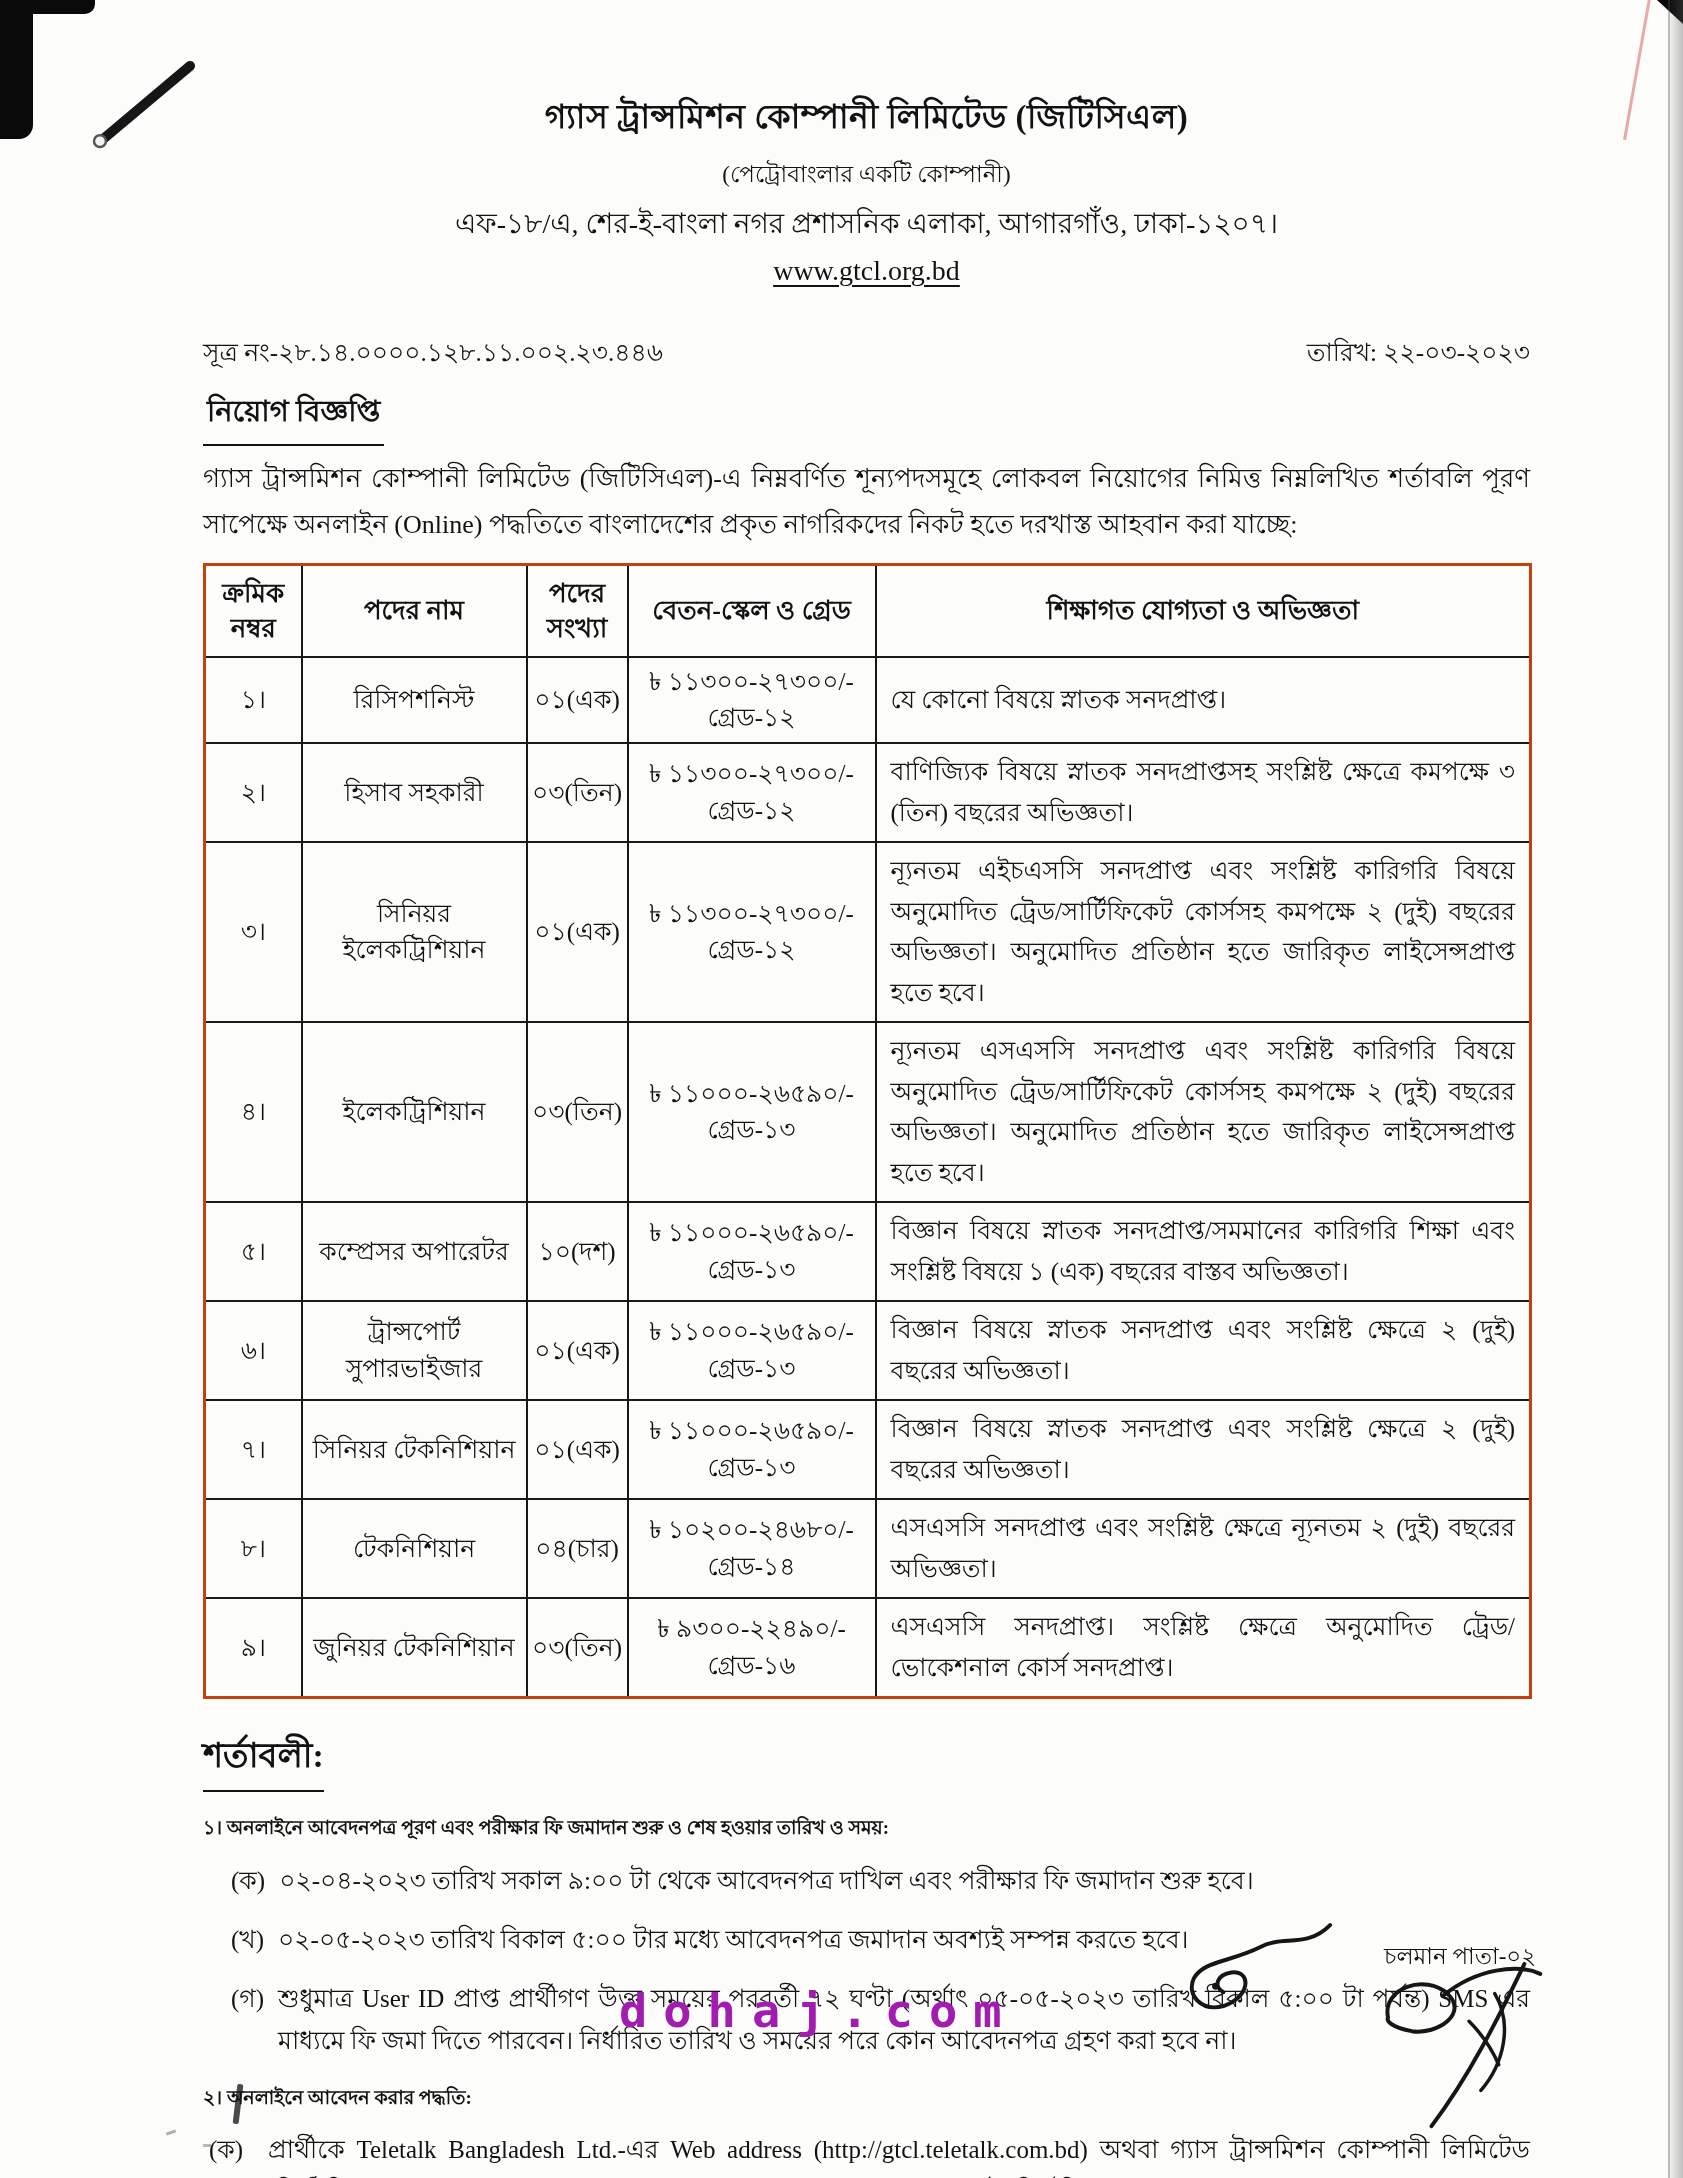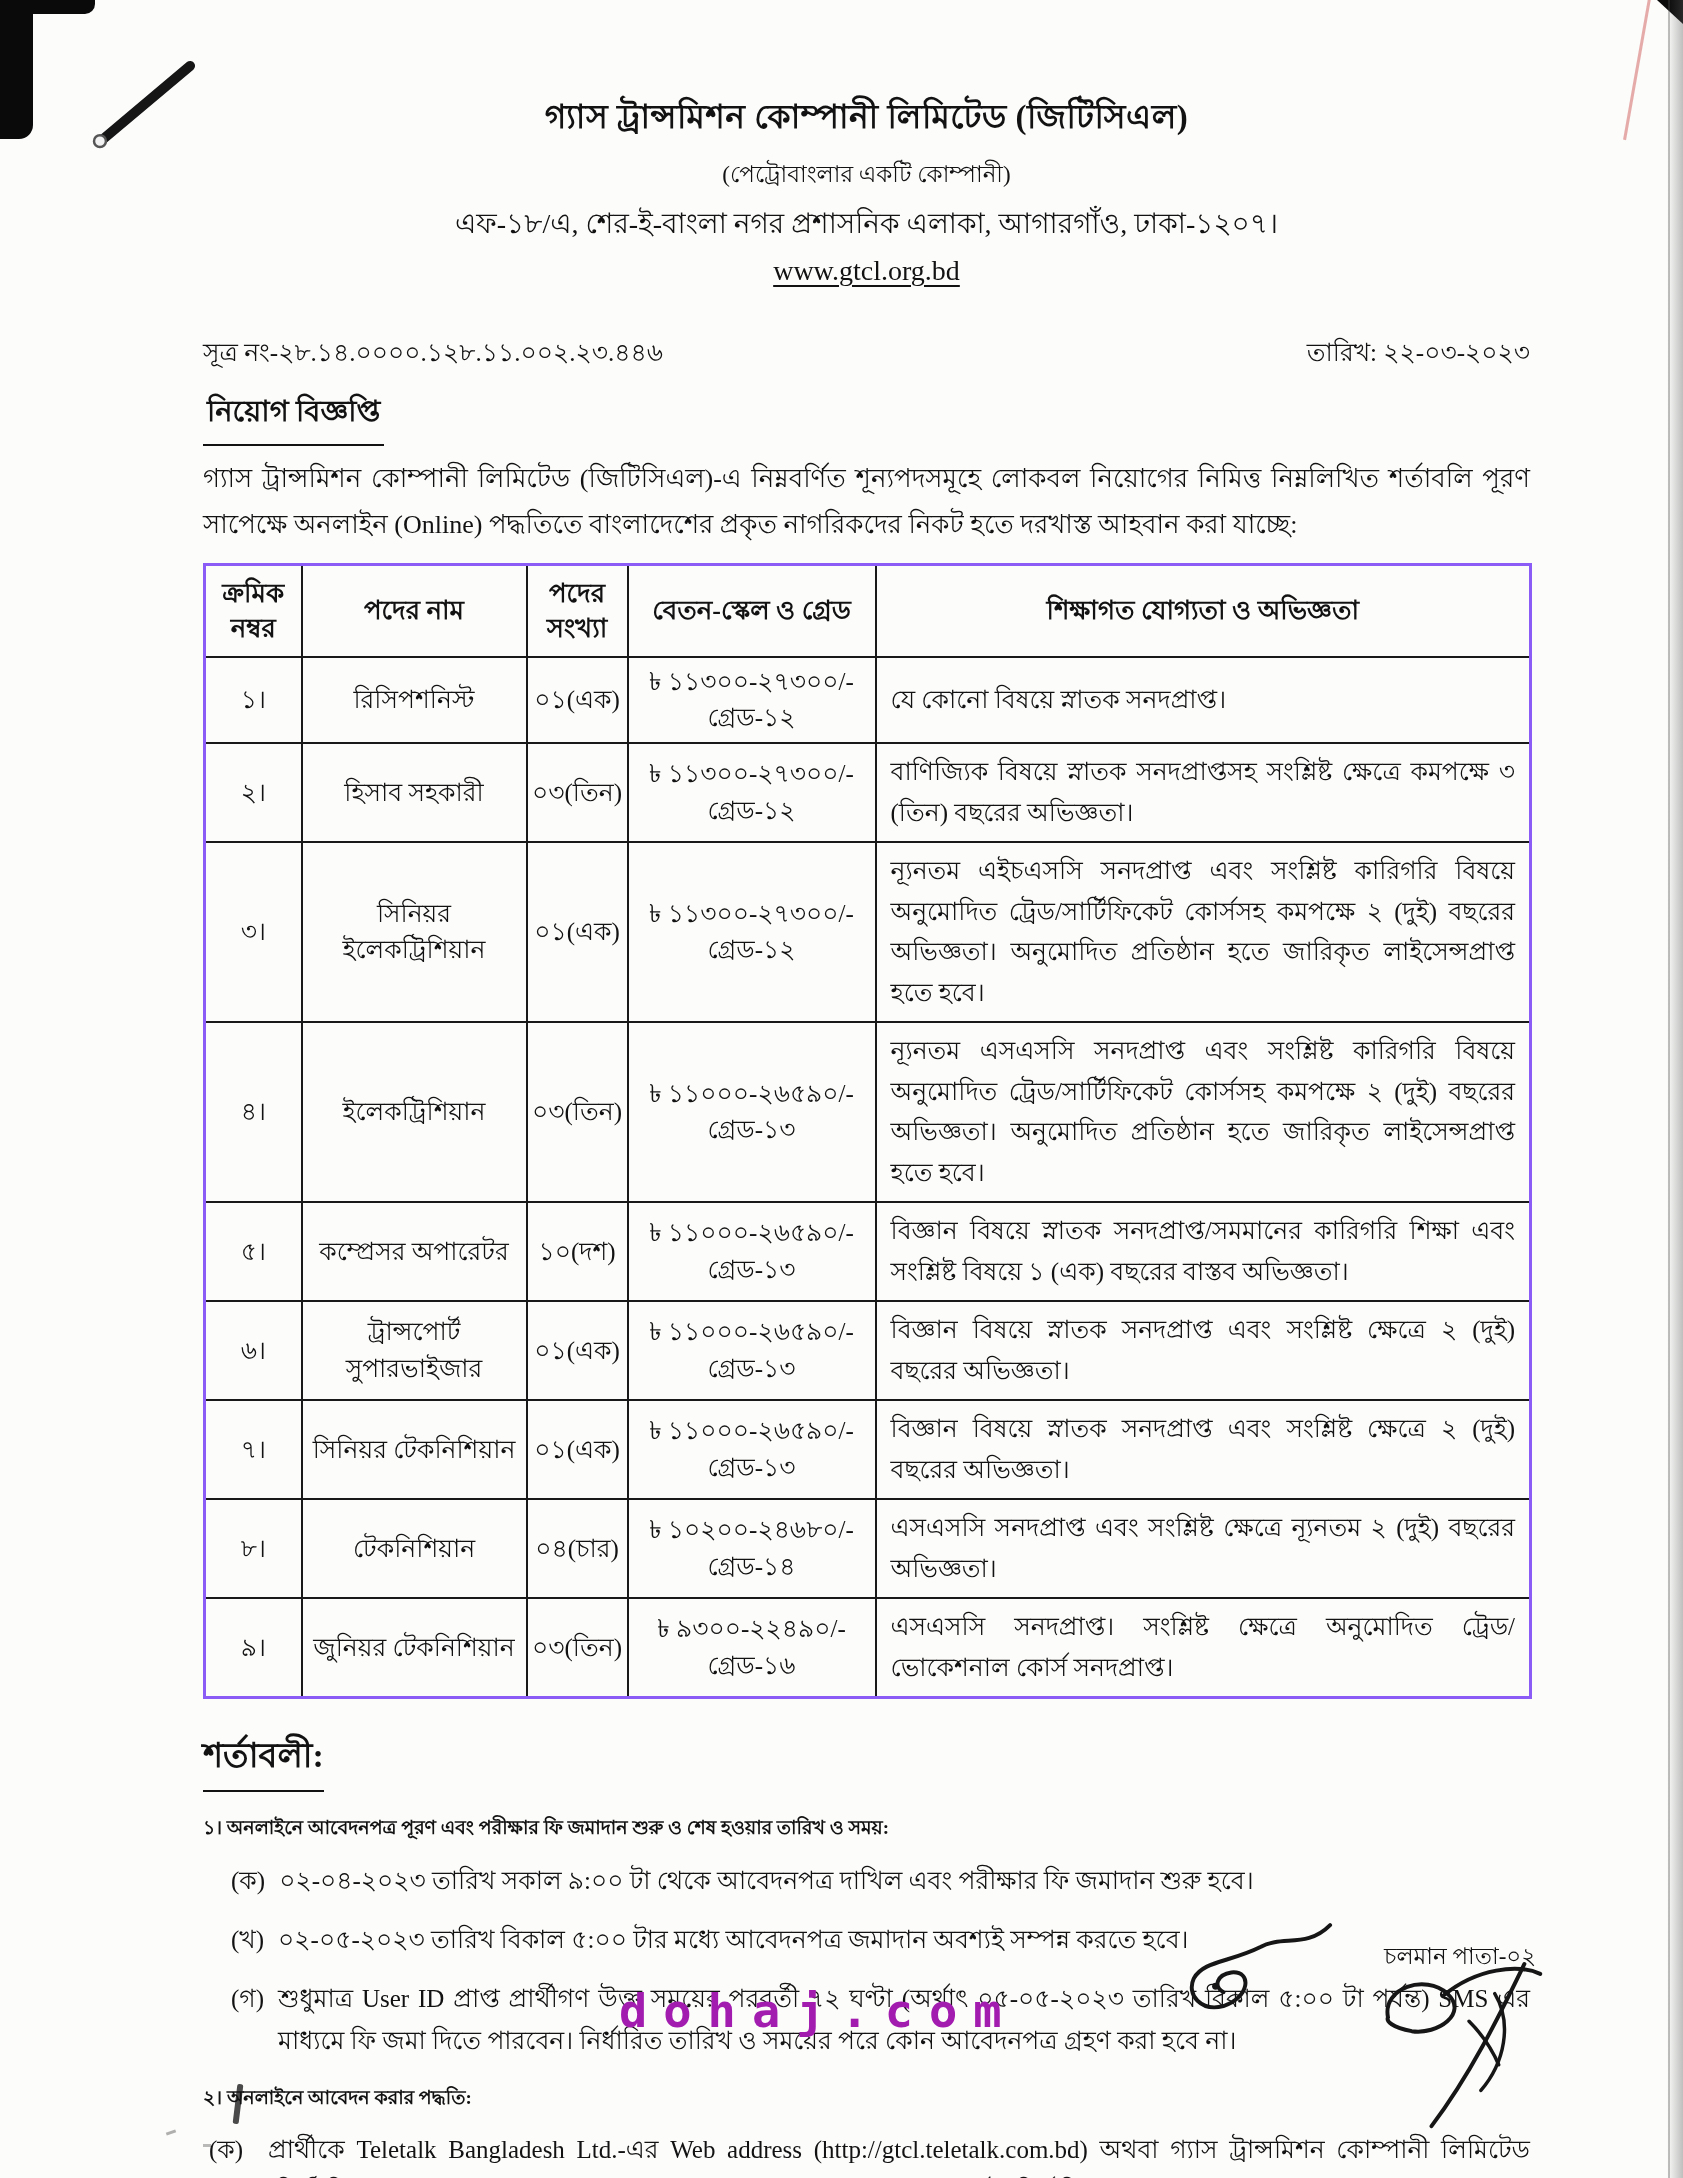--- a/index.html
+++ b/index.html
@@ -31,21 +31,21 @@
   .address{font-size:28px;margin-top:7px;}
   .website{font-size:28px;margin-top:6px;display:inline-block;text-decoration:underline;text-underline-offset:5px;}
   .ref-row{display:flex;justify-content:space-between;align-items:baseline;font-size:25px;margin-top:46px;}
   .notice-title-wrap{text-align:left;margin-top:12px;}
   .notice-title{display:inline-block;font-size:29px;font-weight:bold;border-bottom:2.5px solid #121212;padding:0 4px 7px;}
   .intro{font-size:26px;line-height:1.78;text-align:justify;margin-top:10px;}
 
   
   table.posts{border-collapse:collapse;width:1327px;margin-top:14px;table-layout:fixed;}
   table.posts th,table.posts td{border:2.4px solid #191919;vertical-align:middle;font-size:25px;box-sizing:border-box;}
-  table.posts{border:3px solid #8b5cf6;}
+  table.posts{border:3px solid #c2410c;}
   table.posts th{font-weight:bold;font-size:26px;padding:10px 6px;line-height:1.35;}
   td.c-center{text-align:center;padding:6px 4px;line-height:1.45;}
   td.c-qual{text-align:left;padding:8px 14px;line-height:1.62;text-align:justify;}
   .salary-line,.grade-line{display:block;text-align:center;}
 
   
   .terms-heading{font-size:34px;font-weight:bold;margin-top:30px;display:inline-block;border-bottom:2.5px solid #121212;padding-bottom:4px;}
   .sec-title{font-size:19px;font-weight:bold;margin-top:22px;line-height:1.5;}
   .term-item{display:flex;margin-top:17px;font-size:25px;line-height:1.68;}
   .term-item .lbl{flex:0 0 59px;padding-left:28px;box-sizing:border-box;white-space:nowrap;}

